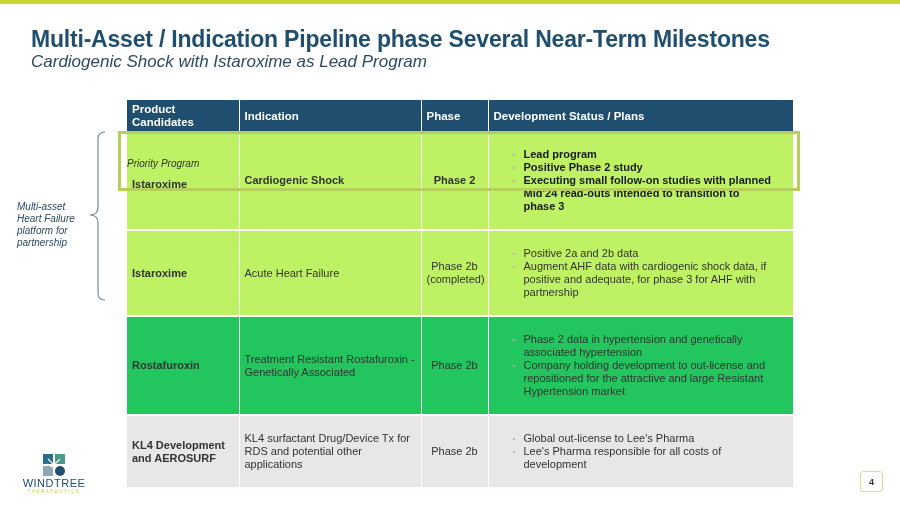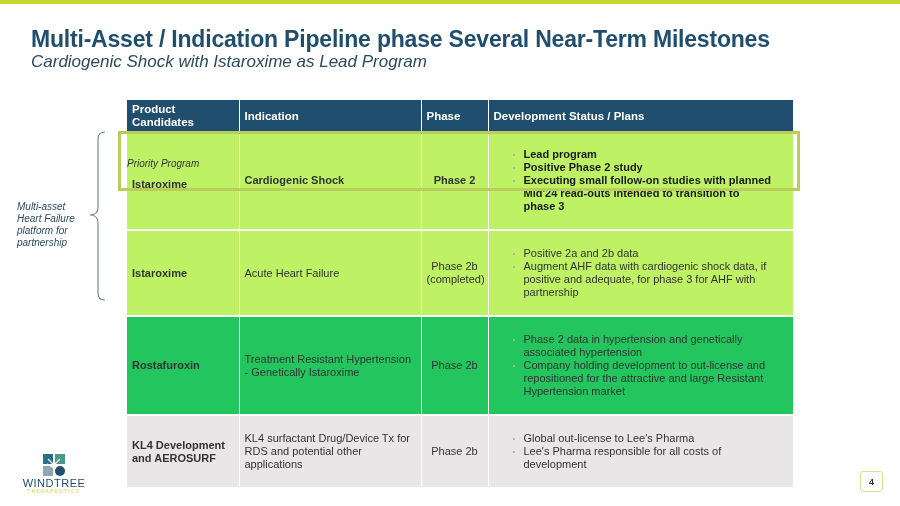--- a/index.html
+++ b/index.html
@@ -80,21 +80,21 @@
       <td class="phase">Phase 2b (completed)</td>
       <td>
         <ul class="bl">
           <li>Positive 2a and 2b data</li>
           <li>Augment AHF data with cardiogenic shock data, if positive and adequate, for phase 3 for AHF with partnership</li>
         </ul>
       </td>
     </tr>
     <tr class="mid" style="height:70px">
       <td class="prod">Rostafuroxin</td>
-      <td>Treatment Resistant Hypertension - Genetically Istaroxime</td>
+      <td>Treatment Resistant Rostafuroxin - Genetically Associated</td>
       <td class="phase">Phase 2b</td>
       <td>
         <ul class="bl">
           <li>Phase 2 data in hypertension and genetically associated hypertension</li>
           <li>Company holding development to out-license and repositioned for the attractive and large Resistant Hypertension market</li>
         </ul>
       </td>
     </tr>
     <tr class="grey" style="height:48px">
       <td class="prod">KL4 Development and AEROSURF</td>

